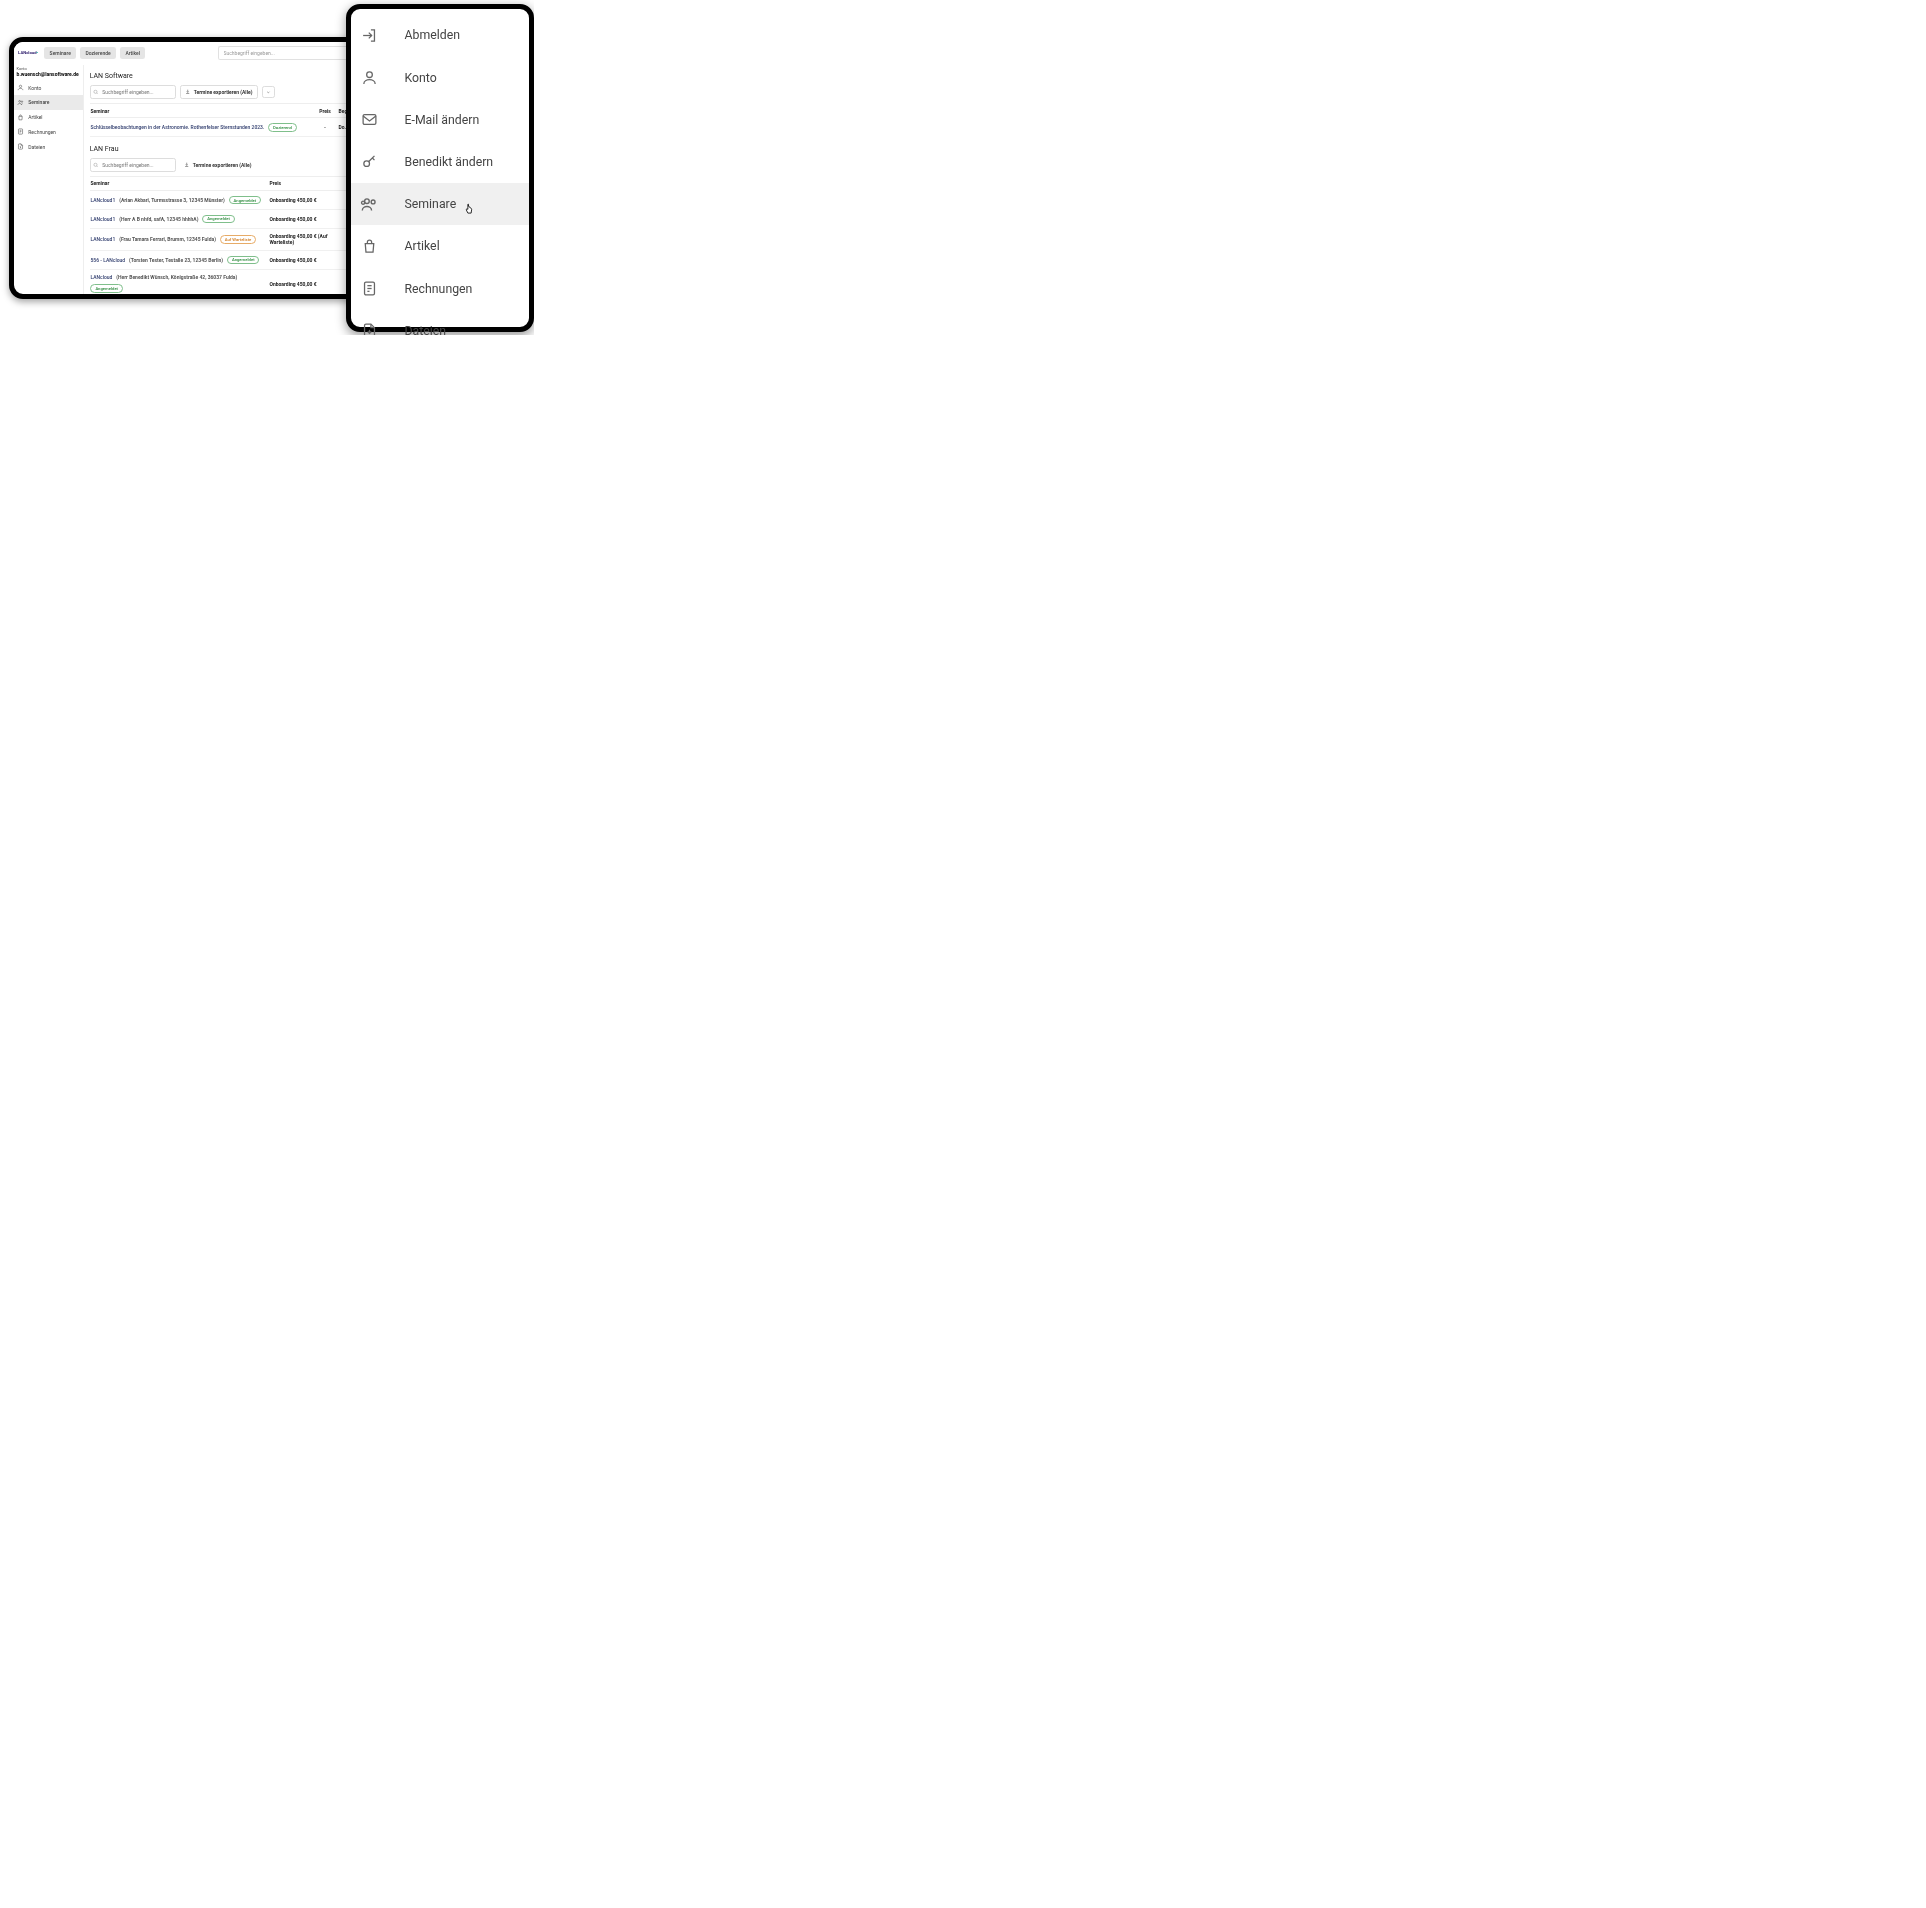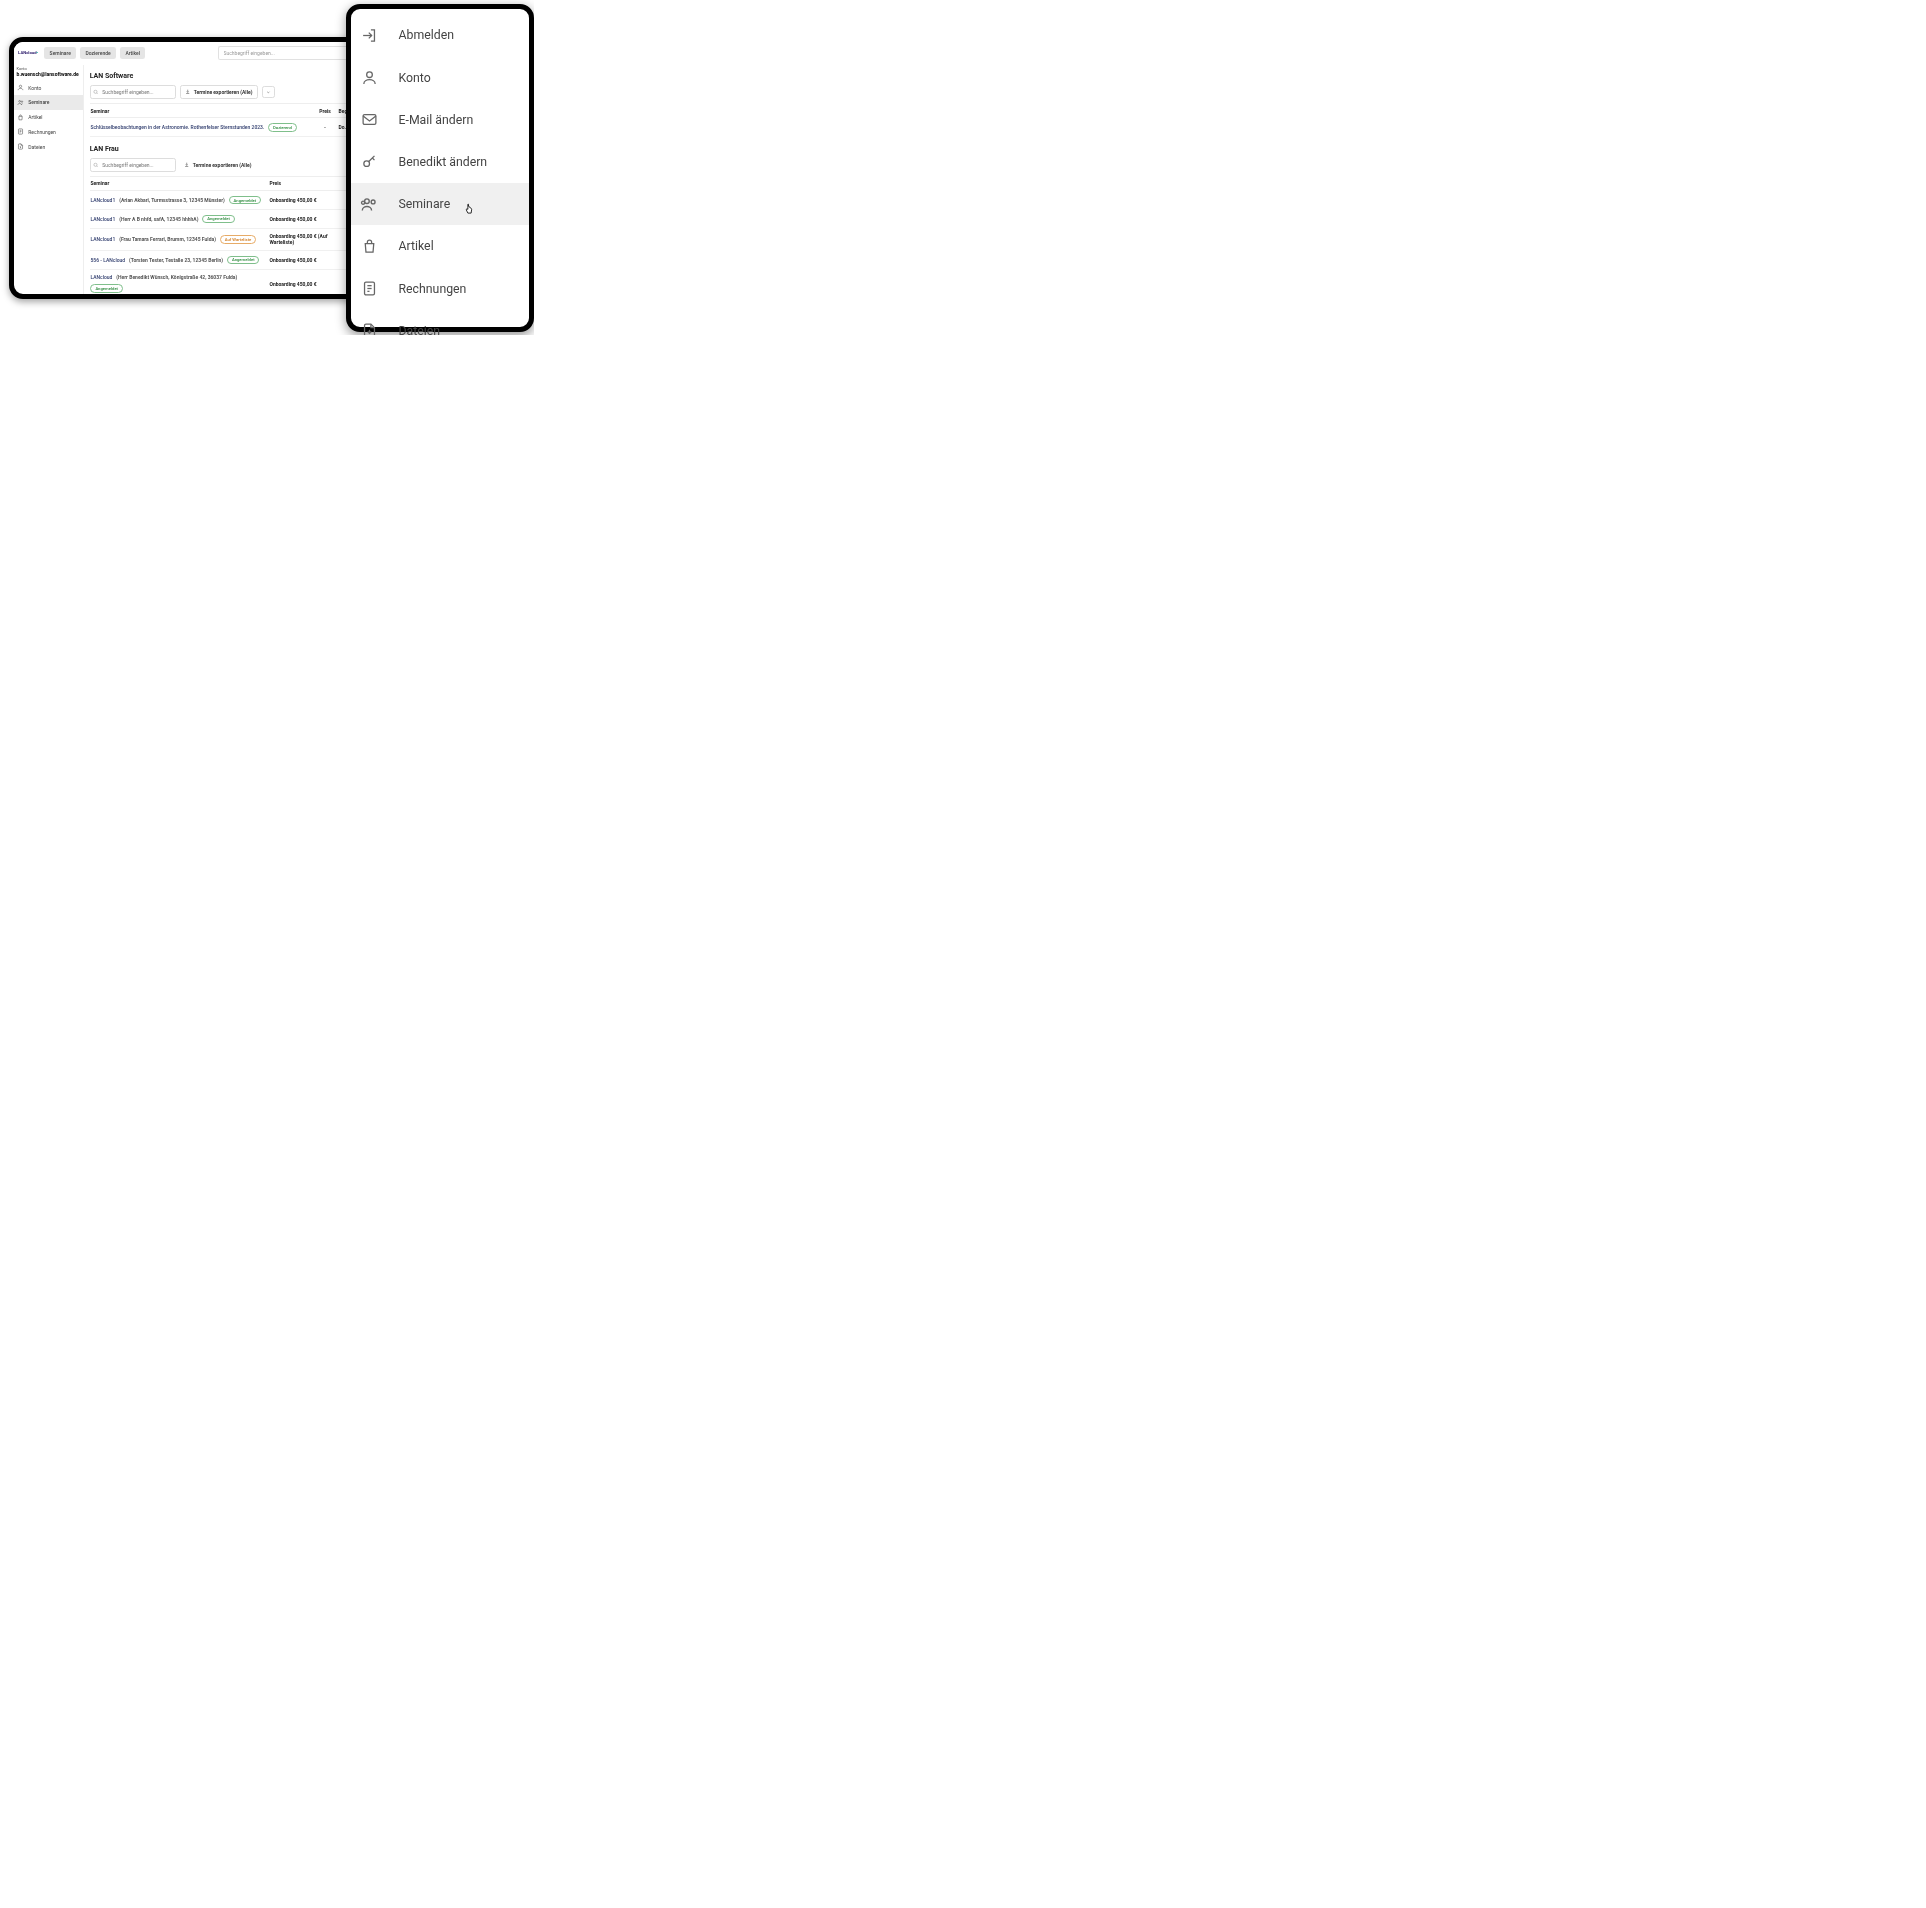--- a/index.html
+++ b/index.html
@@ -16,42 +16,42 @@
     .search-btn { width: 16px; background: #e5e5e5; border: 0.4px solid #e1e1e1; border-radius: 0 2.3px 2.3px 0; display: flex; align-items: center; justify-content: center; cursor: pointer; }
     .layout { display: flex; height: calc(100% - 21px); }
     .sidebar { width: 70px; border-right: 0.4px solid #eee; padding-top: 1.2px; }
     .konto-header { padding: 0 3.1px 3.1px 3.1px; }
     .konto-label { font-size: 3.9px; color: #555; }
     .konto-email { font-size: 5px; font-weight: 700; color: #000; }
     .side-item { display: flex; align-items: center; gap: 3.9px; padding: 3.9px 3.9px; font-size: 5px; color: #444; cursor: pointer; }
     .side-item.active { background: #eaeaea; font-weight: 500; }
     .side-item .icn { width: 7px; height: 7px; display: flex; align-items: center; justify-content: center; color: #555; }
     .main { flex: 1; padding: 3.9px 6.2px; overflow: hidden; }
-    .section-title { font-size: 7px; font-weight: 700; margin: 3.1px 0 5.4px 0; color: #222; }
+    .section-title { font-size: 7px; font-weight: 400; margin: 3.1px 0 5.4px 0; color: #222; }
     .section-controls { display: flex; align-items: center; gap: 3.9px; padding-bottom: 3.9px; border-bottom: 0.4px solid #eee; }
     .in-search { position: relative; }
     .in-search input { border: 0.4px solid #ddd; border-radius: 2.3px; padding: 2.7px 3.9px 2.7px 11.6px; width: 86px; font-size: 5px; }
     .in-search .sicon { position: absolute; left: 3.1px; top: 50%; transform: translateY(-50%); color: #888; }
     .export-btn { border: 0.4px solid #ddd; border-radius: 2.3px; padding: 2.7px 4.6px; font-size: 5px; font-weight: 600; color: #222; display: flex; align-items: center; gap: 3.1px; background: #fff; cursor: pointer; }
     .caret-btn { border: 0.4px solid #ddd; border-radius: 2.3px; padding: 2.7px 3.1px; background: #fff; cursor: pointer; }
     .tbl-head { display: flex; padding: 3.9px 0.8px; border-bottom: 0.4px solid #eee; }
     .col-seminar { flex: 1; font-size: 5px; font-weight: 700; color: #222; }
     .col-preis { width: 77px; font-size: 5px; font-weight: 700; color: #222; }
     .col-beginn { width: 23px; font-size: 5px; font-weight: 700; color: #222; }
     .row { display: flex; padding: 4.6px 0.8px; border-bottom: 0.4px solid #f0f0f0; align-items: center; font-size: 5px; }
     .row .col-seminar { display: flex; align-items: center; gap: 3.9px; flex-wrap: wrap; }
     .sem-link { color: #2e3b6c; font-weight: 500; }
     .sem-sub { color: #555; }
     .badge { border: 0.4px solid; border-radius: 5.4px; padding: 0.8px 3.9px; font-size: 4.2px; font-weight: 500; }
     .badge-green { color: #2e8b3e; border-color: #7fbf8b; }
     .badge-orange { color: #d27b1d; border-color: #e7ab67; }
     .row .col-preis { color: #222; text-align: left; }
     .section-gap { height: 4.6px; }
     .overlay-menu { position: absolute; top: 3.9px; right: 0; width: 188px; height: 328px; background: #fff; border-radius: 14px; border: 5.8px solid #000; box-shadow: 0 3.1px 10.8px rgba(0,0,0,0.4); padding: 5.4px 0; }
-    .menu-item { display: flex; align-items: center; gap: 20px; padding: 11.6px 8.5px; cursor: pointer; }
+    .menu-item { display: flex; align-items: center; gap: 26px; padding: 11.6px 8.5px; cursor: pointer; }
     .menu-item.hovered { background: #f0f0f0; position: relative; }
     .menu-item .micon { width: 19px; height: 19px; display: flex; align-items: center; justify-content: center; color: #555; }
     .menu-item .mlabel { font-size: 12.3px; color: #444; font-weight: 400; }
     .cursor-pointer { position: absolute; color: #000; }
     svg { display: block; }
   </style>
 </head>
 <body>
 
 <div class="device-frame">

